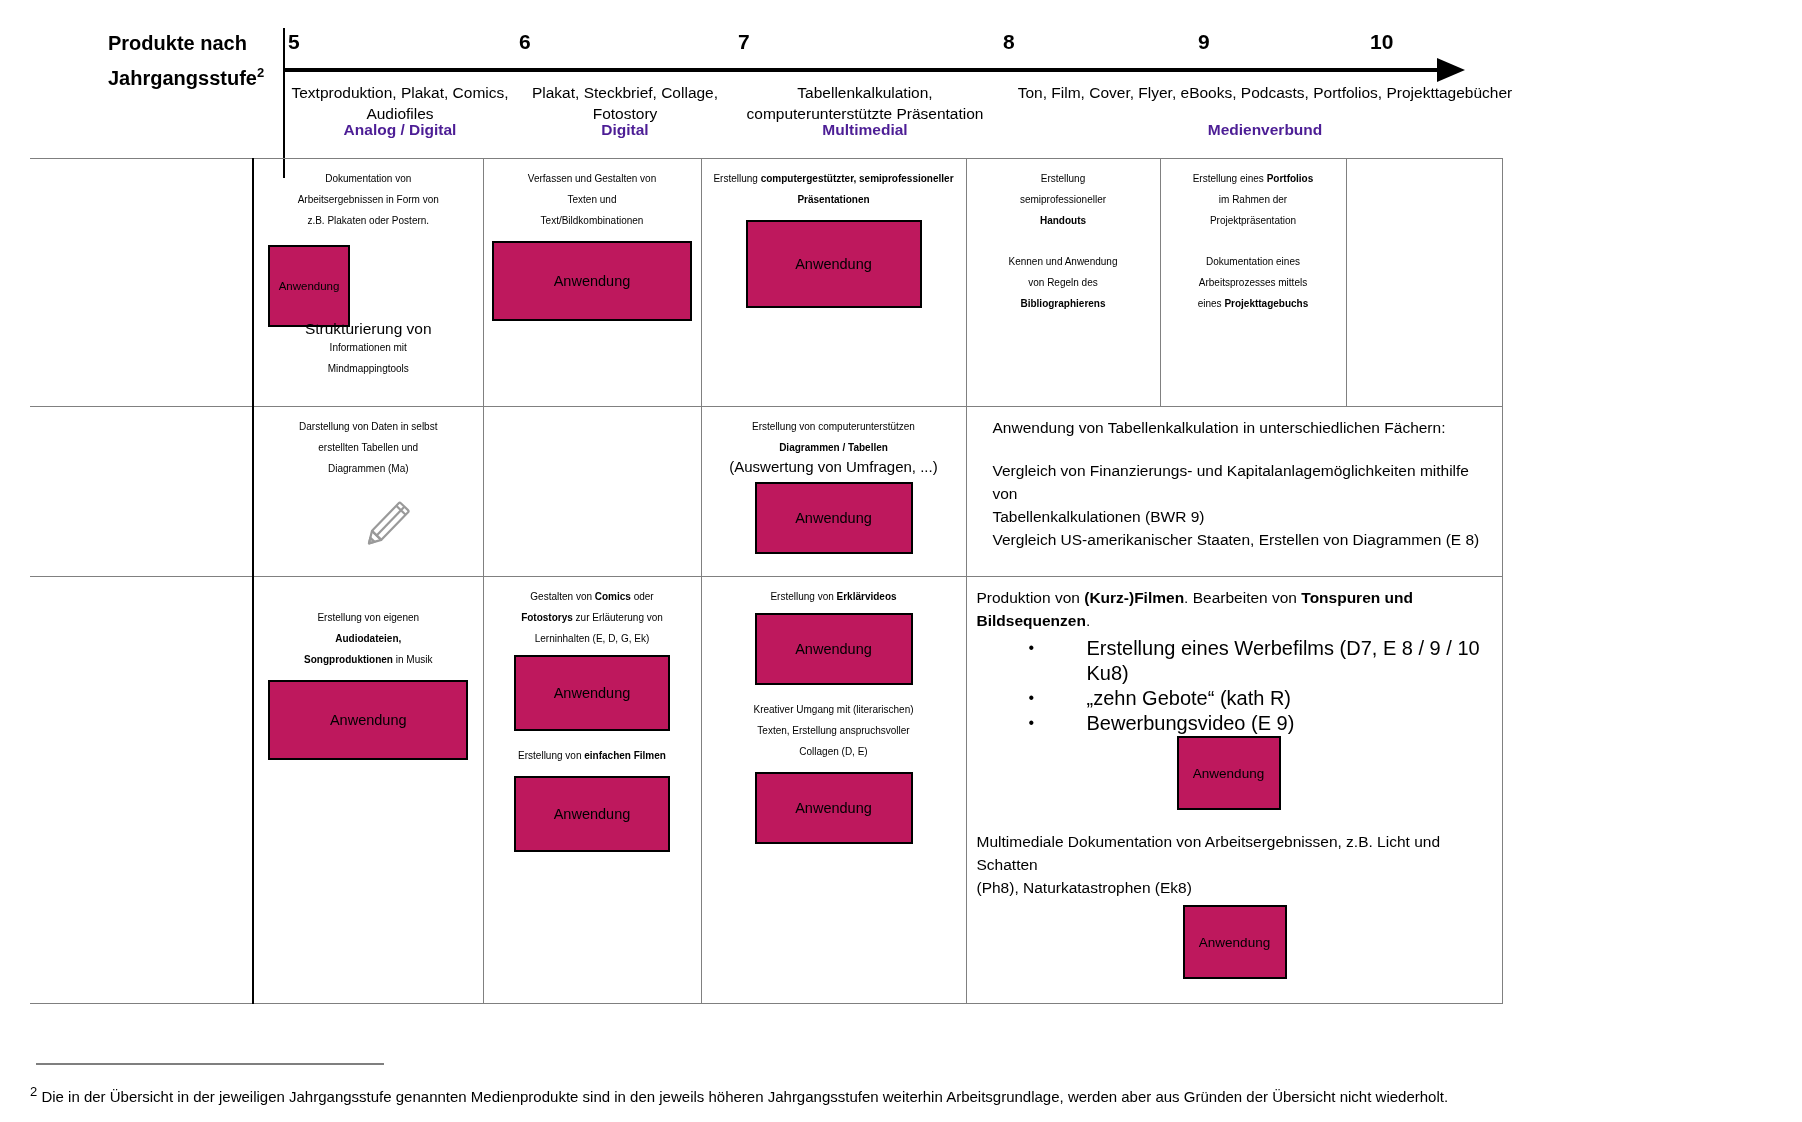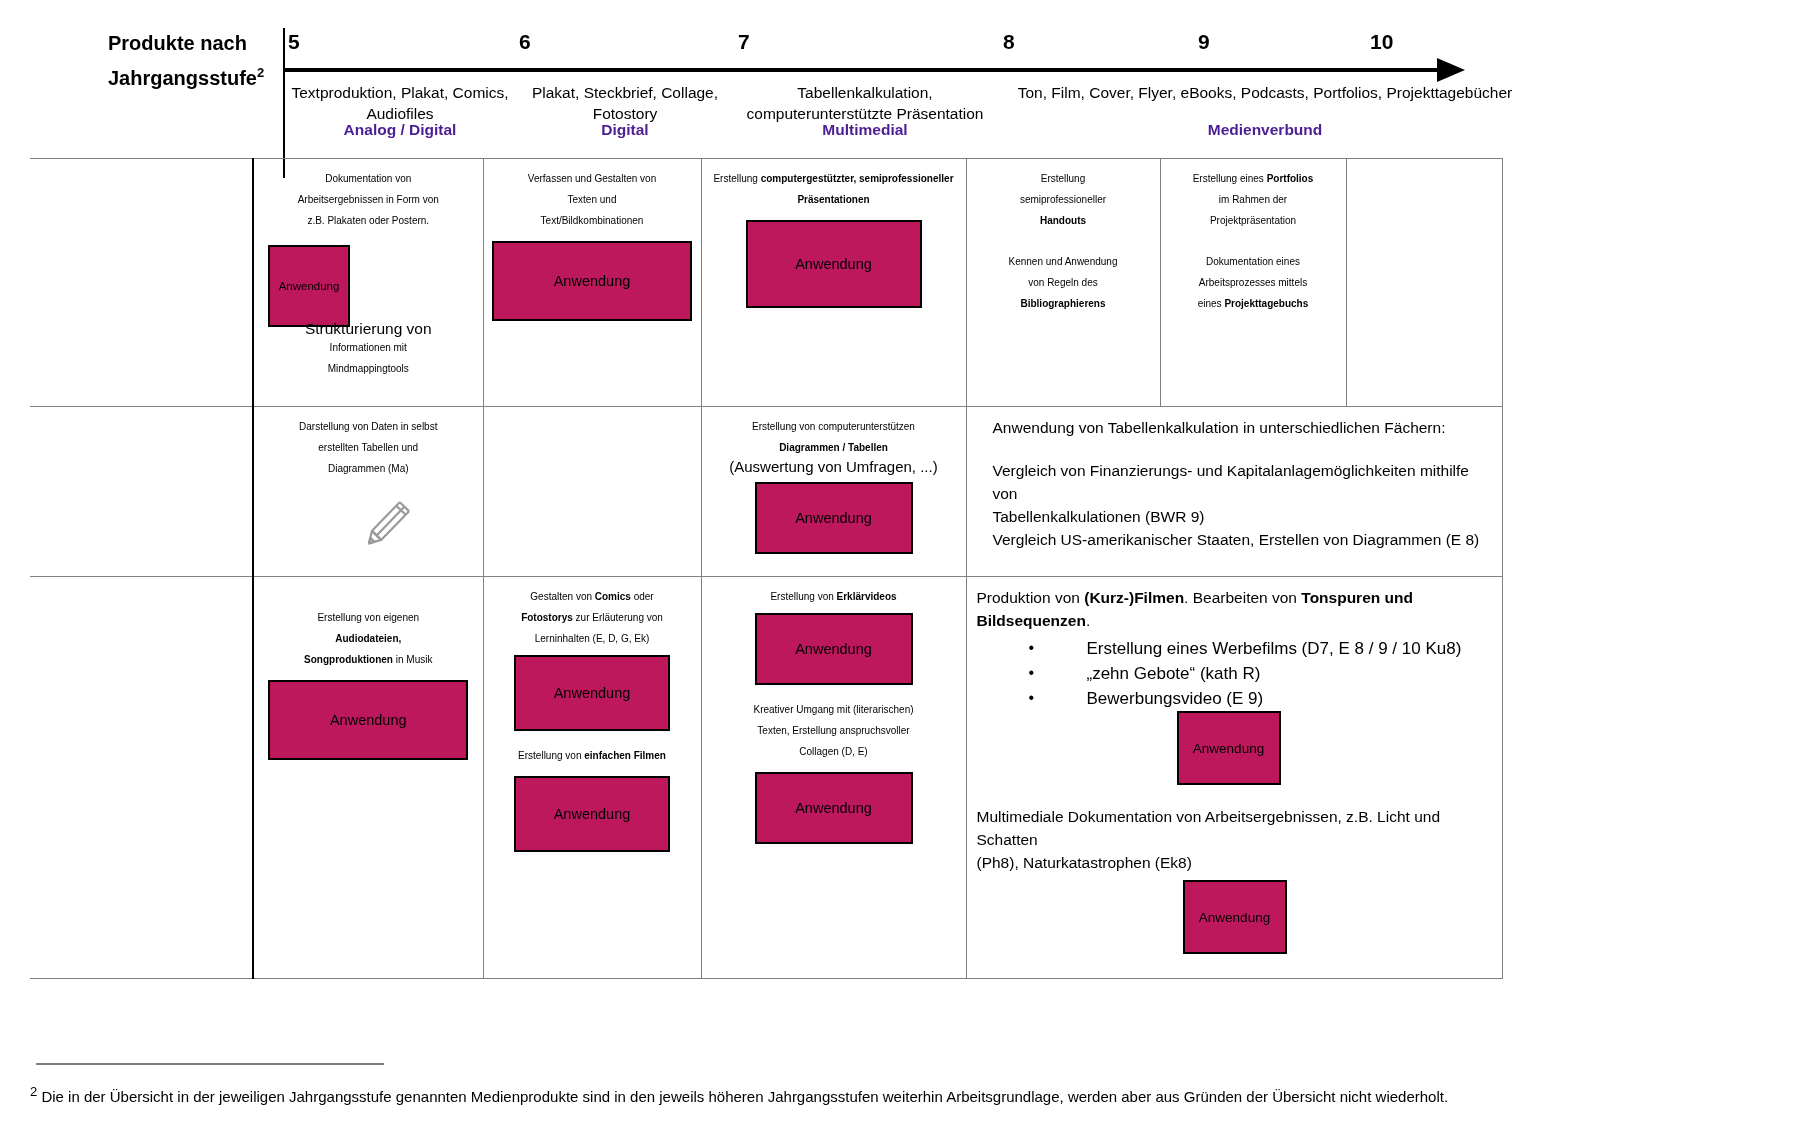--- a/index.html
+++ b/index.html
@@ -208,21 +208,21 @@
     left: 50%;
     top: 4px;
     transform: translateX(-14px);
   }
 
   
   .bullets {
     list-style: none;
     margin: 4px 0 0 0;
     padding: 0 0 0 52px;
-    font-size: 17px;
+    font-size: 20px;
     line-height: 25px;
   }
   .bullets li {
     position: relative;
     padding-left: 58px;
   }
   .bullets li::before {
     content: "\2022";
     position: absolute;
     left: 0;

